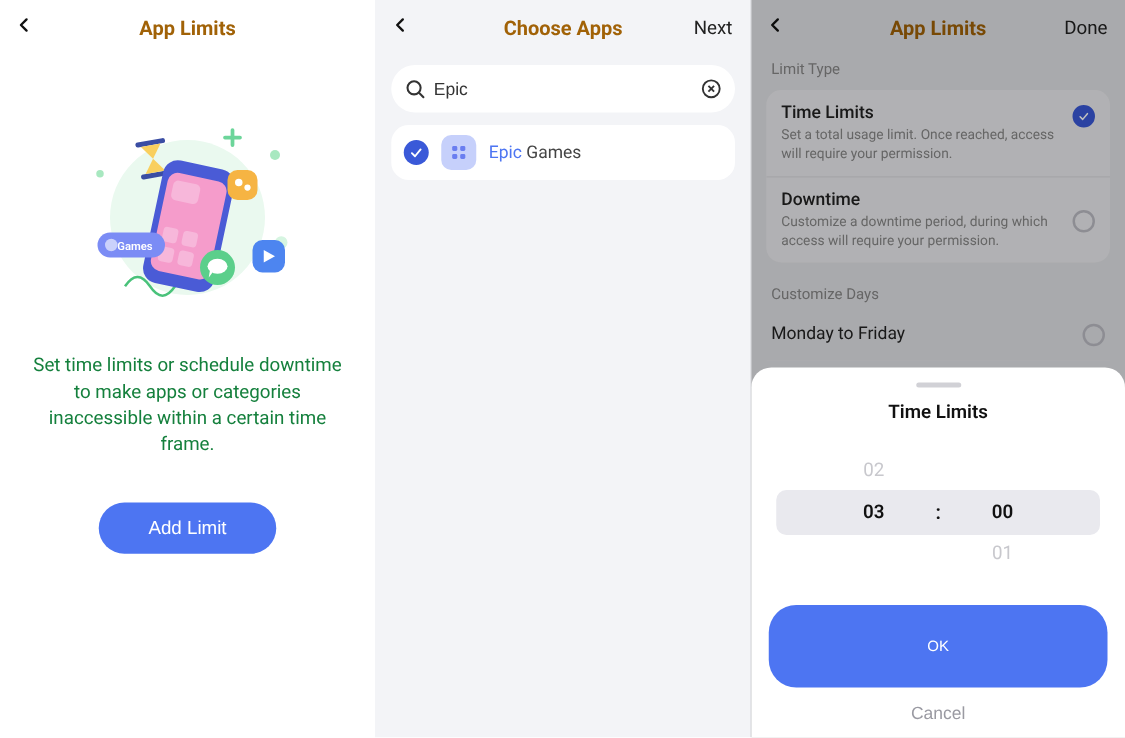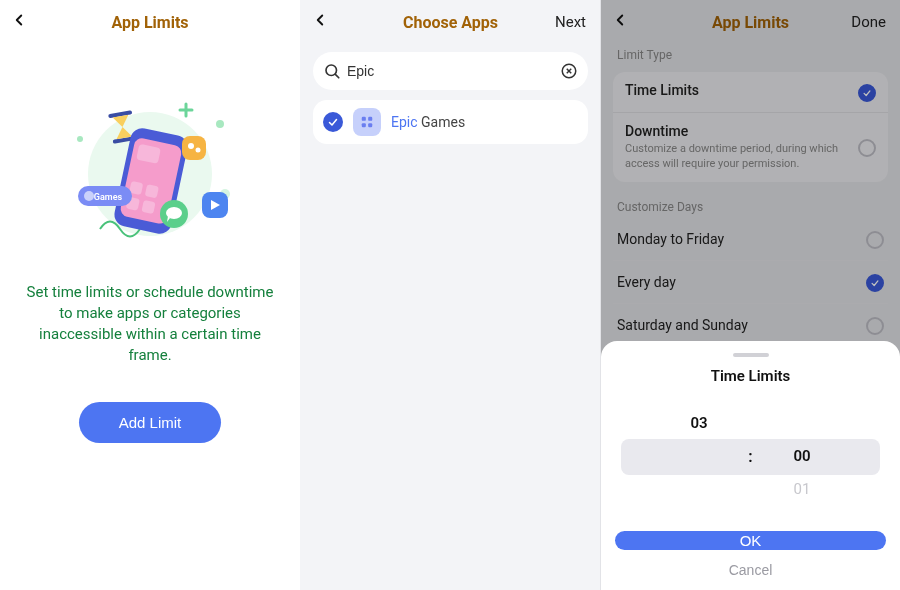--- a/index.html
+++ b/index.html
@@ -248,25 +248,25 @@
       line-height: 33px;
       font-size: 15px;
     }
     .pv.fade { color: #c8c8cd; }
     .pv.sel { font-weight: 600; color: #111; }
 
     .btn-ok {
       width: 100%;
       background: #4d75f2;
       color: #fff;
-      font-size: 15px;
+      font-size: 12px;
       font-weight: 500;
       border: none;
       border-radius: 22px;
-      padding: 1px 0;
+      padding: 26px 0;
       cursor: pointer;
     }
     .btn-cancel {
       display: block;
       width: 100%;
       margin-top: 12px;
       font-size: 14px;
       color: #9a9aa2;
       background: none;
       border: none;
@@ -404,20 +404,21 @@
     <div class="hdr-title">App Limits</div>
     <div class="hdr-right hdr-action">Done</div>
   </div>
 
   <div class="p3-content">
     <div class="section-label">Limit Type</div>
     <div class="option-card">
       <div class="option-item">
         <div class="opt-text">
           <div class="opt-title">Time Limits</div>
+          <div class="opt-sub">Set a total usage limit. Once reached, access will require your permission.</div>
         </div>
         <span class="radio on">
           <svg viewBox="0 0 24 24" fill="none" stroke="#fff" stroke-width="3" stroke-linecap="round" stroke-linejoin="round">
               <polyline points="5 13 10 18 19 7"></polyline>
             </svg>
         </span>
       </div>
       <div class="option-item">
         <div class="opt-text">
           <div class="opt-title">Downtime</div>
@@ -450,20 +451,21 @@
 
   <div class="dim-overlay"></div>
 
   <div class="sheet">
     <div class="grabber"></div>
     <div class="sheet-title">Time Limits</div>
     <div class="picker">
       <div class="picker-center"></div>
       <div class="picker-colon">:</div>
       <div class="picker-col h">
+        <span class="pv fade">02</span>
         <span class="pv sel">03</span>
       </div>
       <div class="picker-col m">
         <span class="pv fade"></span>
         <span class="pv sel">00</span>
         <span class="pv fade">01</span>
       </div>
     </div>
     <button class="btn-ok">OK</button>
     <button class="btn-cancel">Cancel</button>

